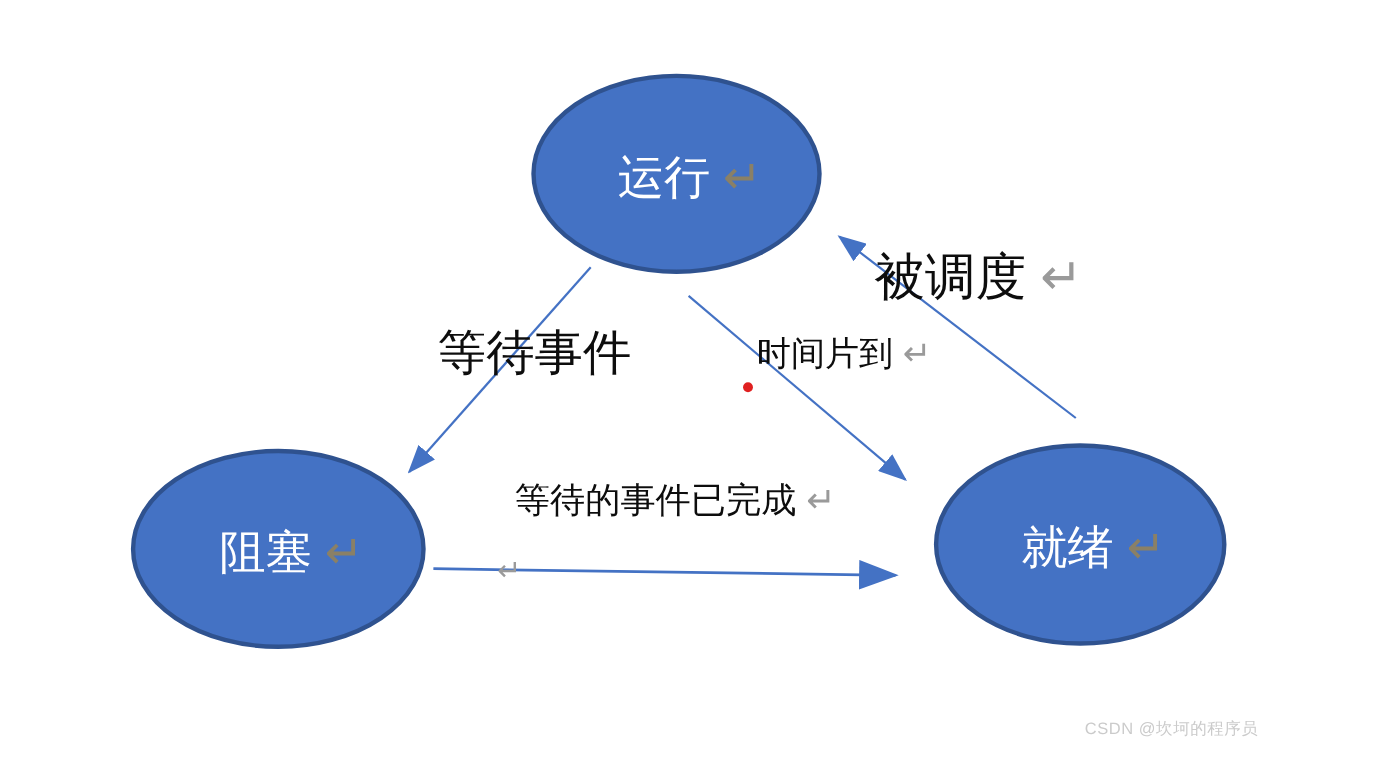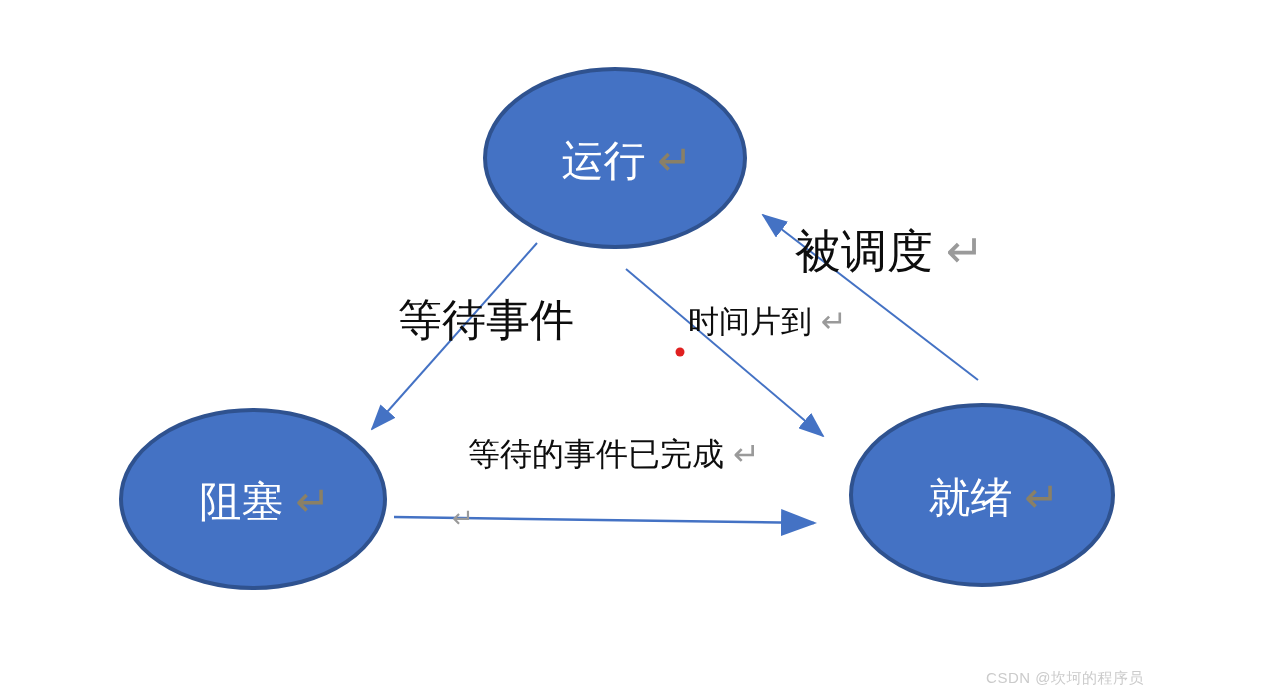--- a/index.html
+++ b/index.html
@@ -8,21 +8,21 @@
     width: 1152px;
     height: 692px;
     background: #ffffff;
     overflow: hidden;
     font-family: "Liberation Sans", sans-serif;
   }
   .canvas svg { display: block; }
   .watermark {
     position: absolute;
     right: 8px;
-    bottom: 4px;
+    bottom: 20px;
     font-size: 15px;
     letter-spacing: 0.5px;
     color: #cbcbcb;
     font-family: "Liberation Sans", sans-serif;
   }
   text { font-family: "Liberation Sans", sans-serif; }
   .node-label { font-size: 42px; }
   .edge-label-big { font-size: 44px; }
   .edge-label-sched { font-size: 46px; }
   .edge-label-med { font-size: 31px; }

